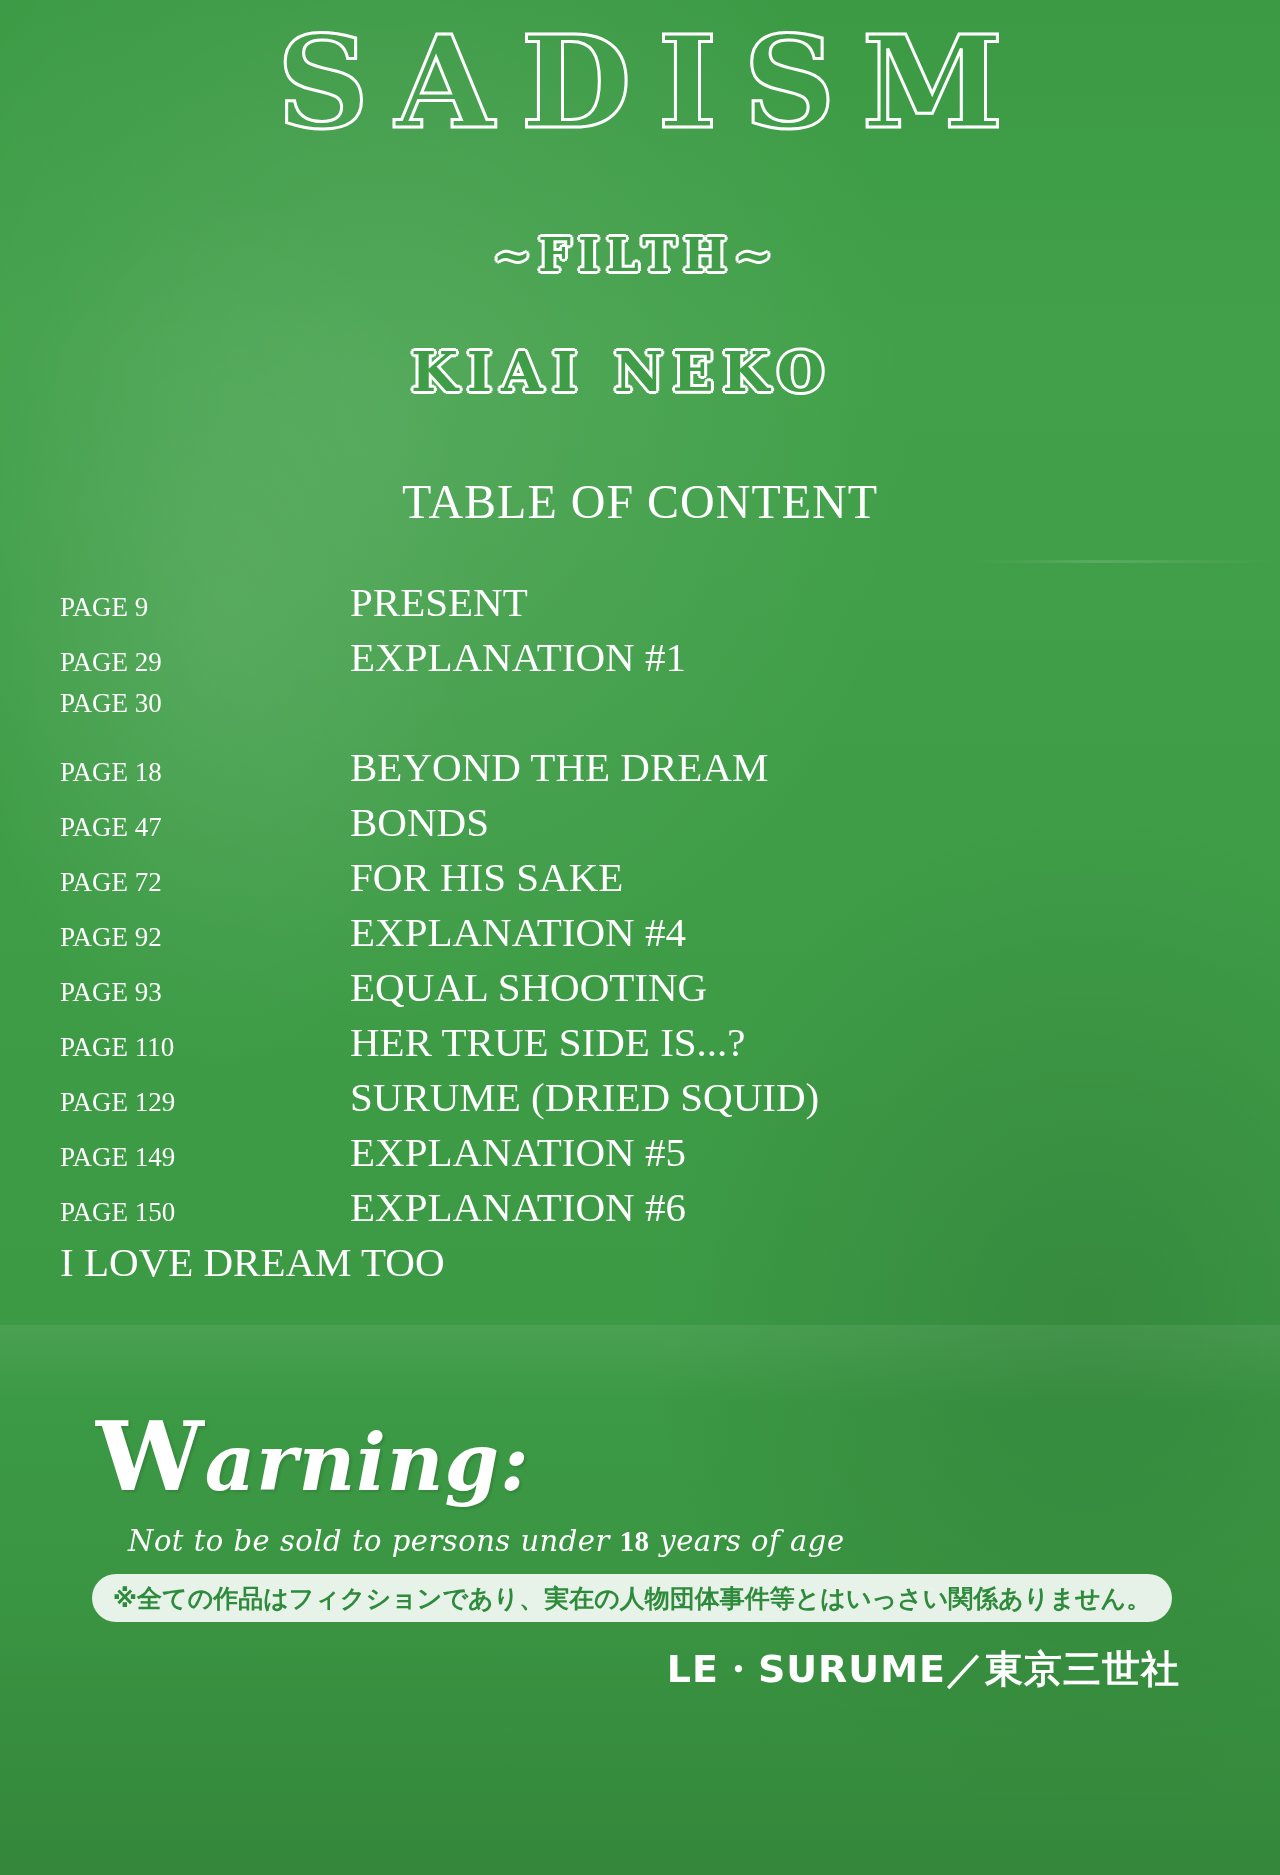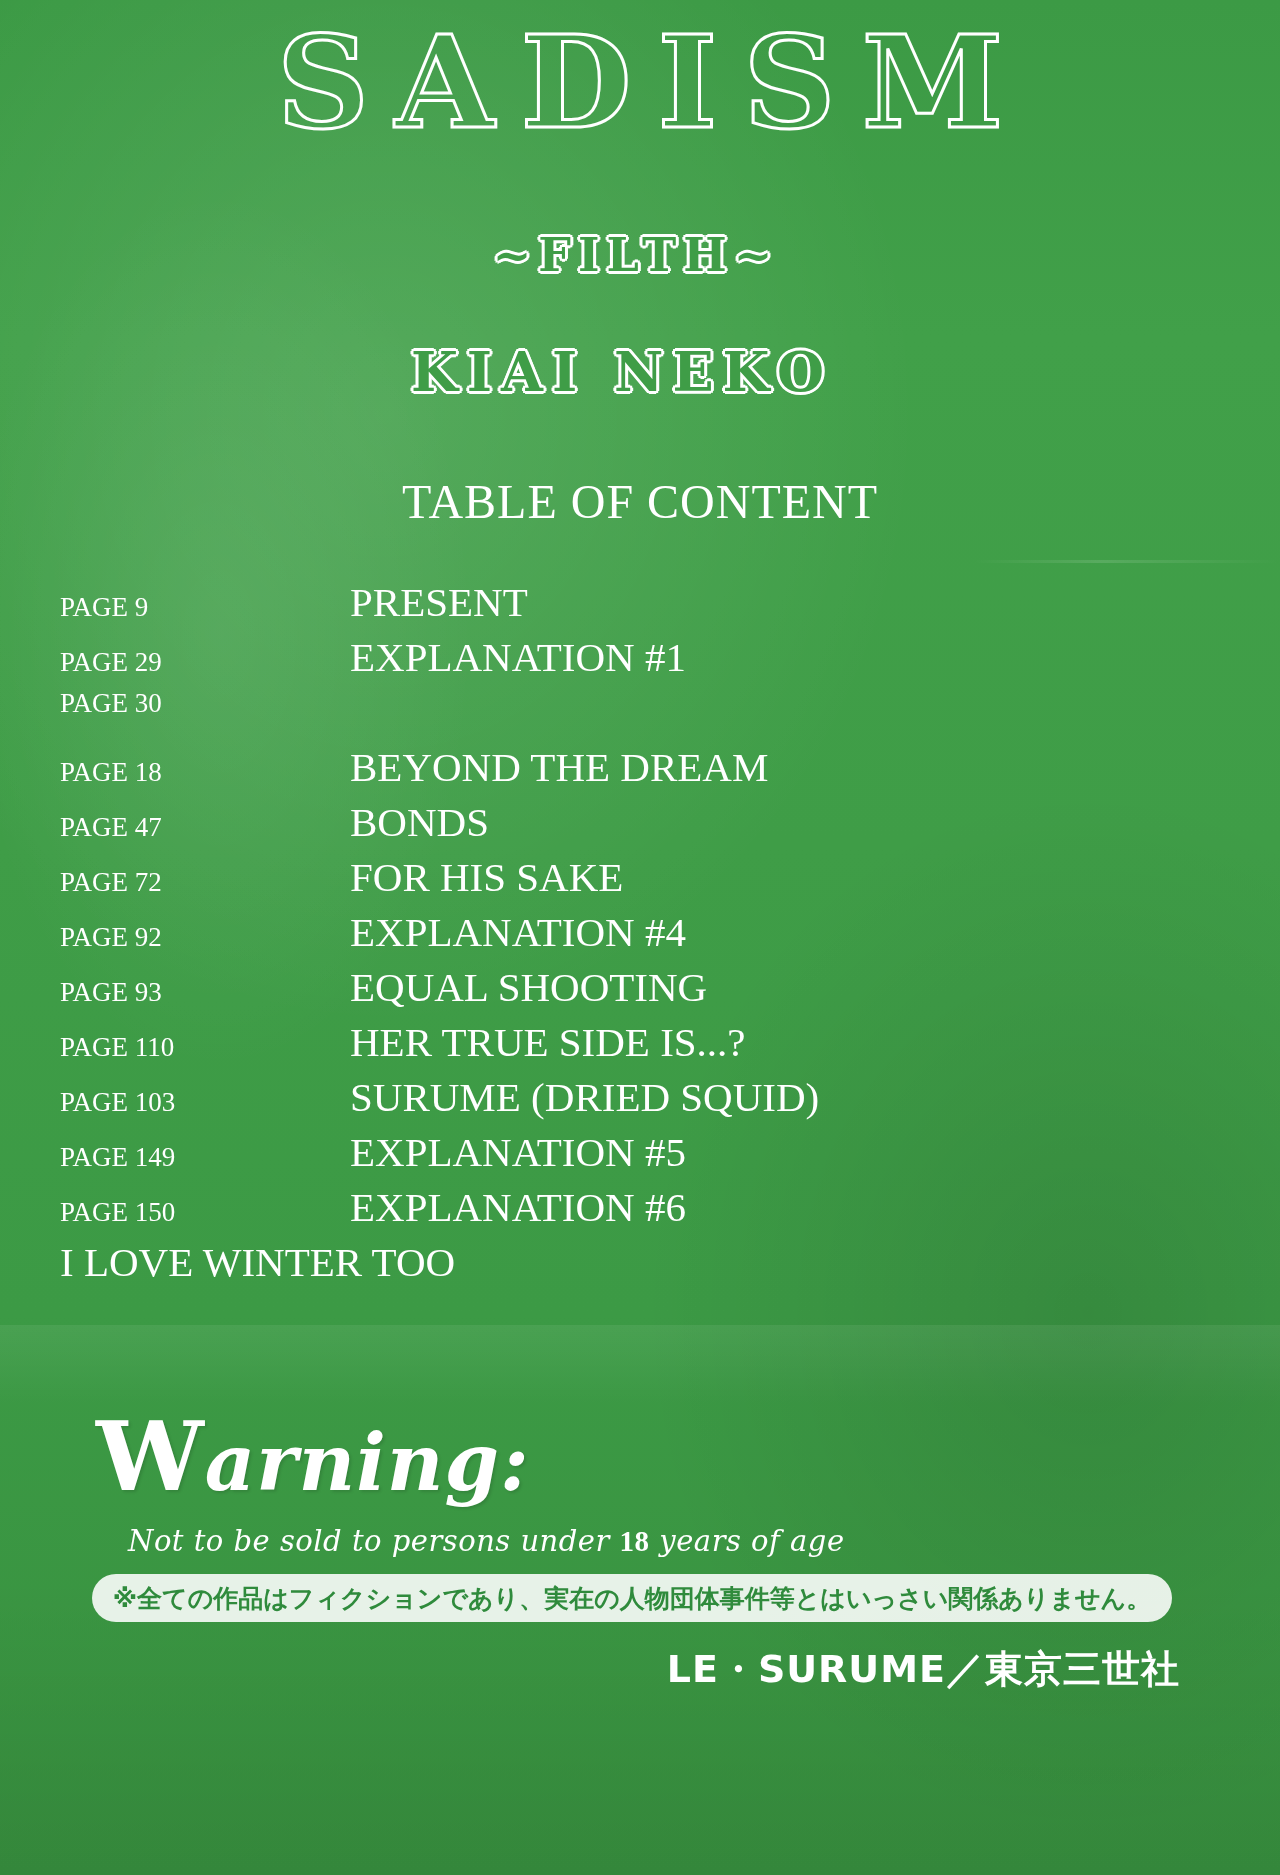--- a/index.html
+++ b/index.html
@@ -261,33 +261,33 @@
     </div>
     <div class="toc-row">
       <div class="toc-page">PAGE 93</div>
       <div class="toc-title">EQUAL SHOOTING</div>
     </div>
     <div class="toc-row">
       <div class="toc-page">PAGE 110</div>
       <div class="toc-title">HER TRUE SIDE IS...?</div>
     </div>
     <div class="toc-row">
-      <div class="toc-page">PAGE 103</div>
+      <div class="toc-page">PAGE 129</div>
       <div class="toc-title">SURUME (DRIED SQUID)</div>
     </div>
     <div class="toc-row">
       <div class="toc-page">PAGE 149</div>
       <div class="toc-title">EXPLANATION #5</div>
     </div>
     <div class="toc-row">
       <div class="toc-page">PAGE 150</div>
       <div class="toc-title">EXPLANATION #6</div>
     </div>
     <div class="toc-row">
-      <div class="toc-title">I LOVE WINTER TOO</div>
+      <div class="toc-title">I LOVE DREAM TOO</div>
     </div>
   </div>
 
   <div class="warning-word"><span class="cap">W</span><span>arning:</span></div>
 
   <div class="warning-line"><span>Not to be sold to  persons under </span><span class="num">18</span><span> years of age</span></div>
 
   <div class="disclaimer">
     <span class="disclaimer-text">※全ての作品はフィクションであり、実在の人物団体事件等とはいっさい関係ありません。</span>
   </div>

